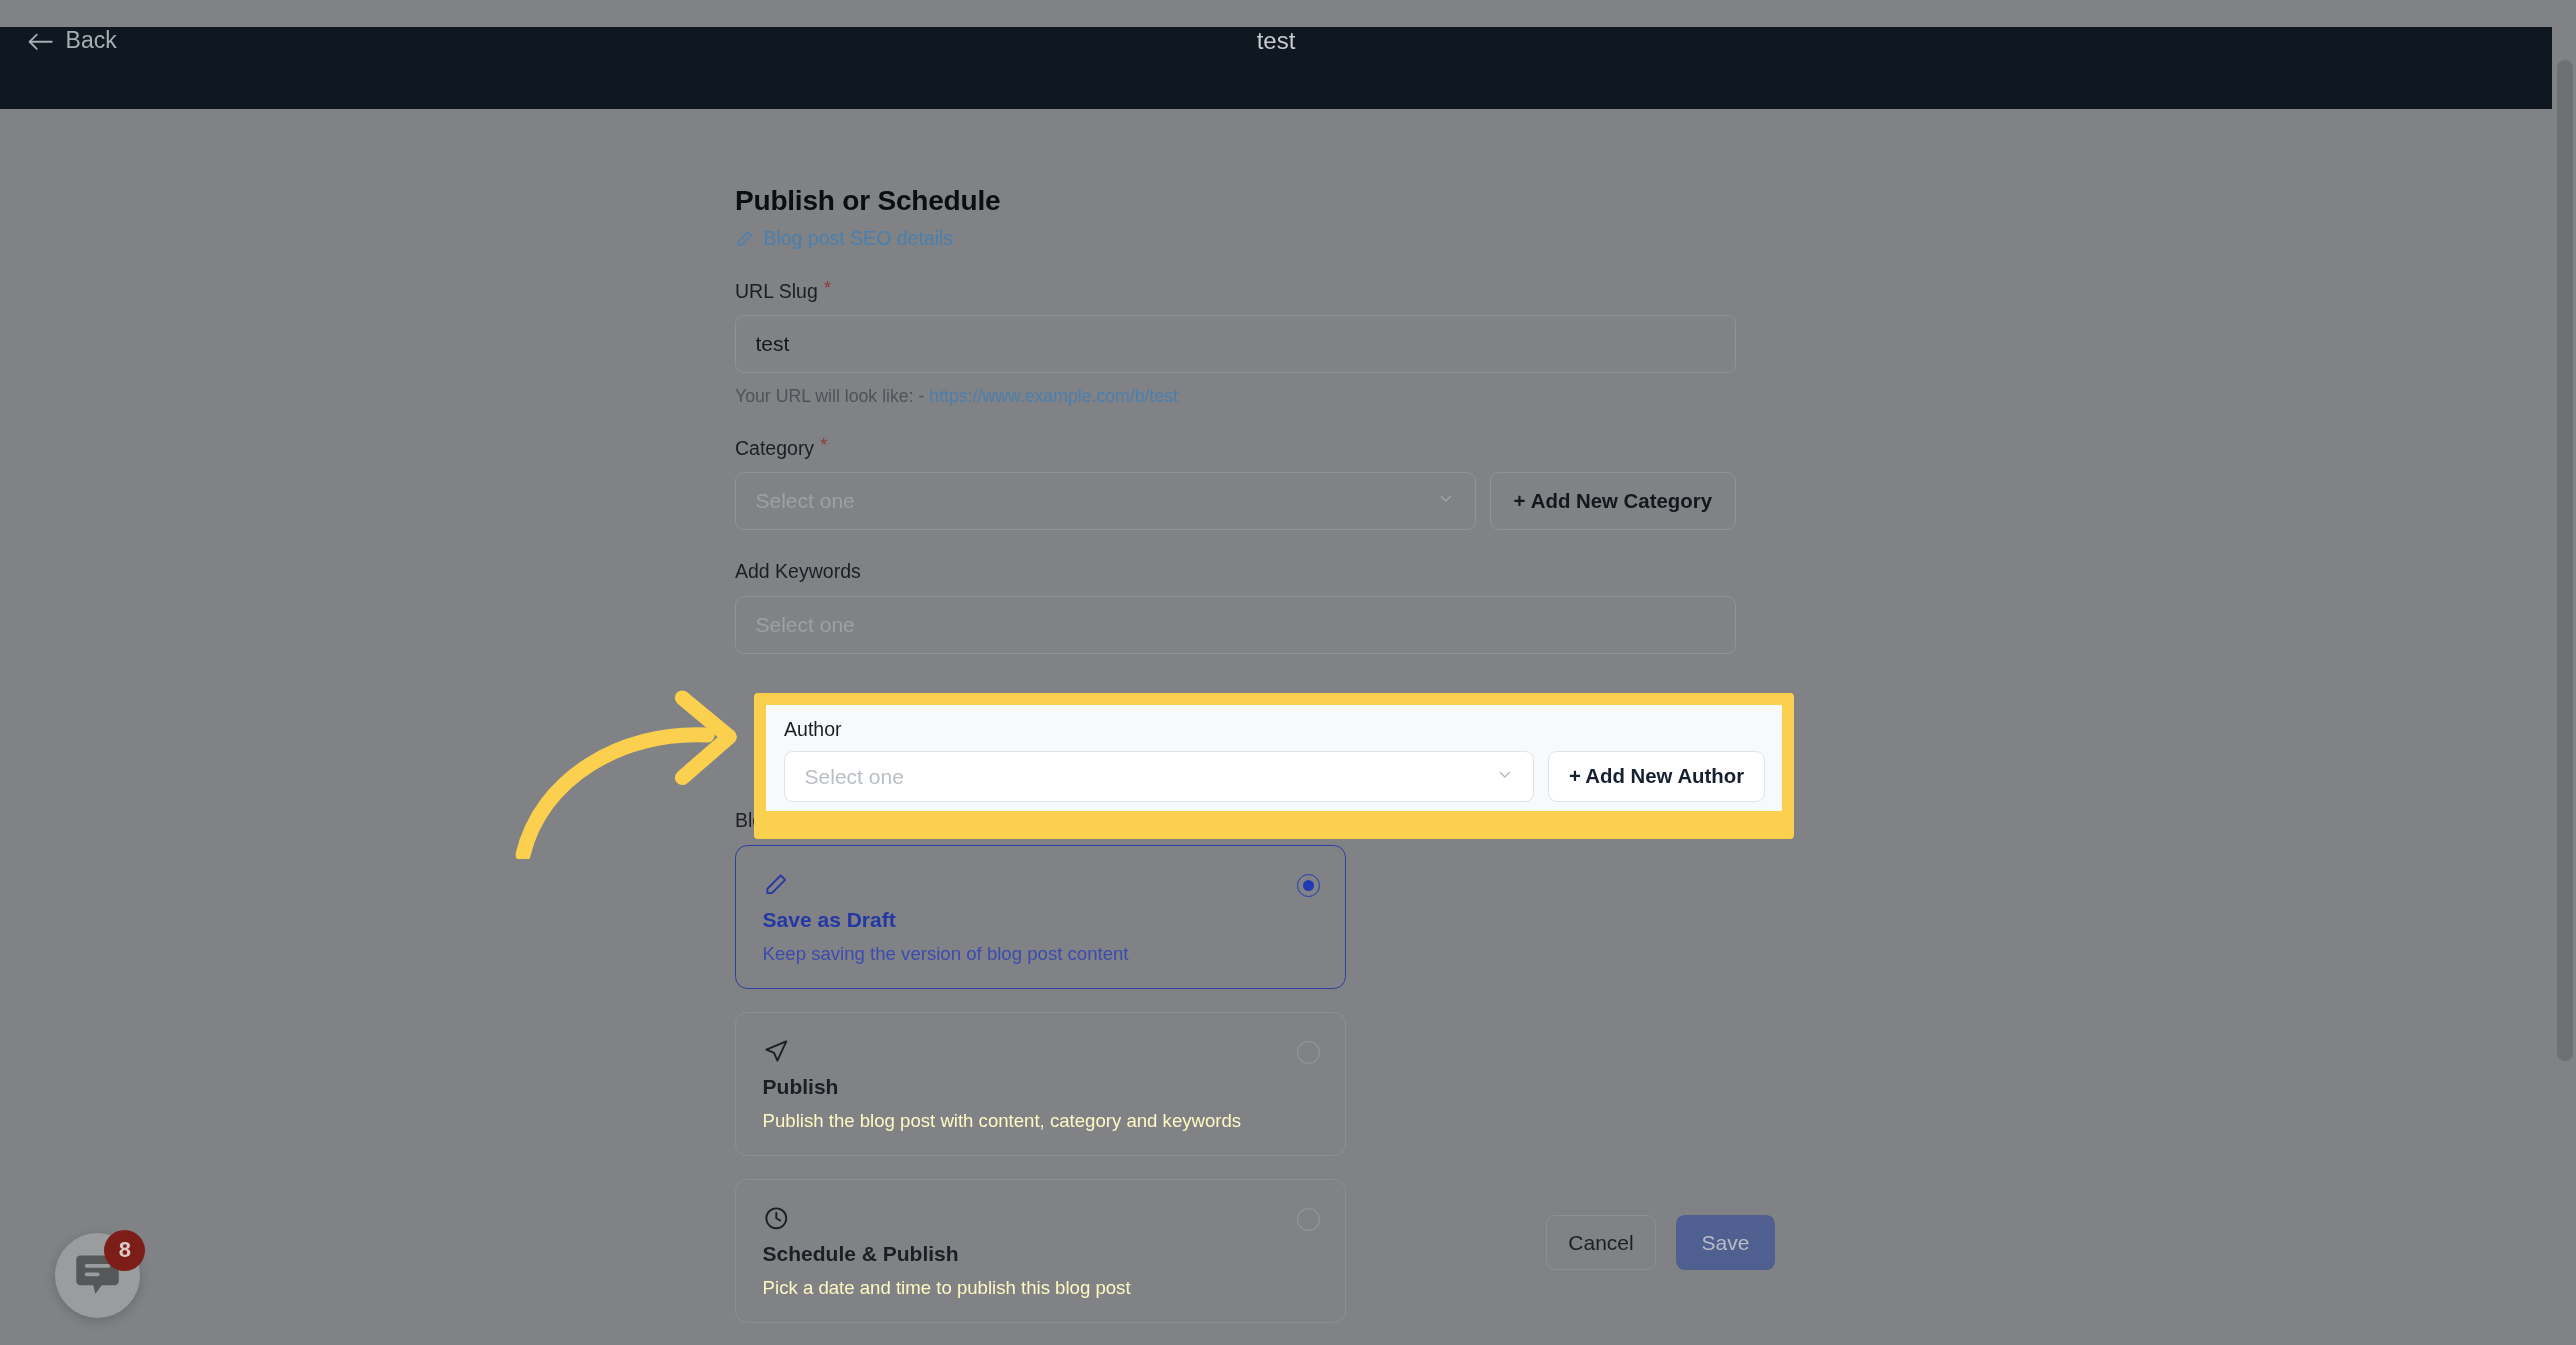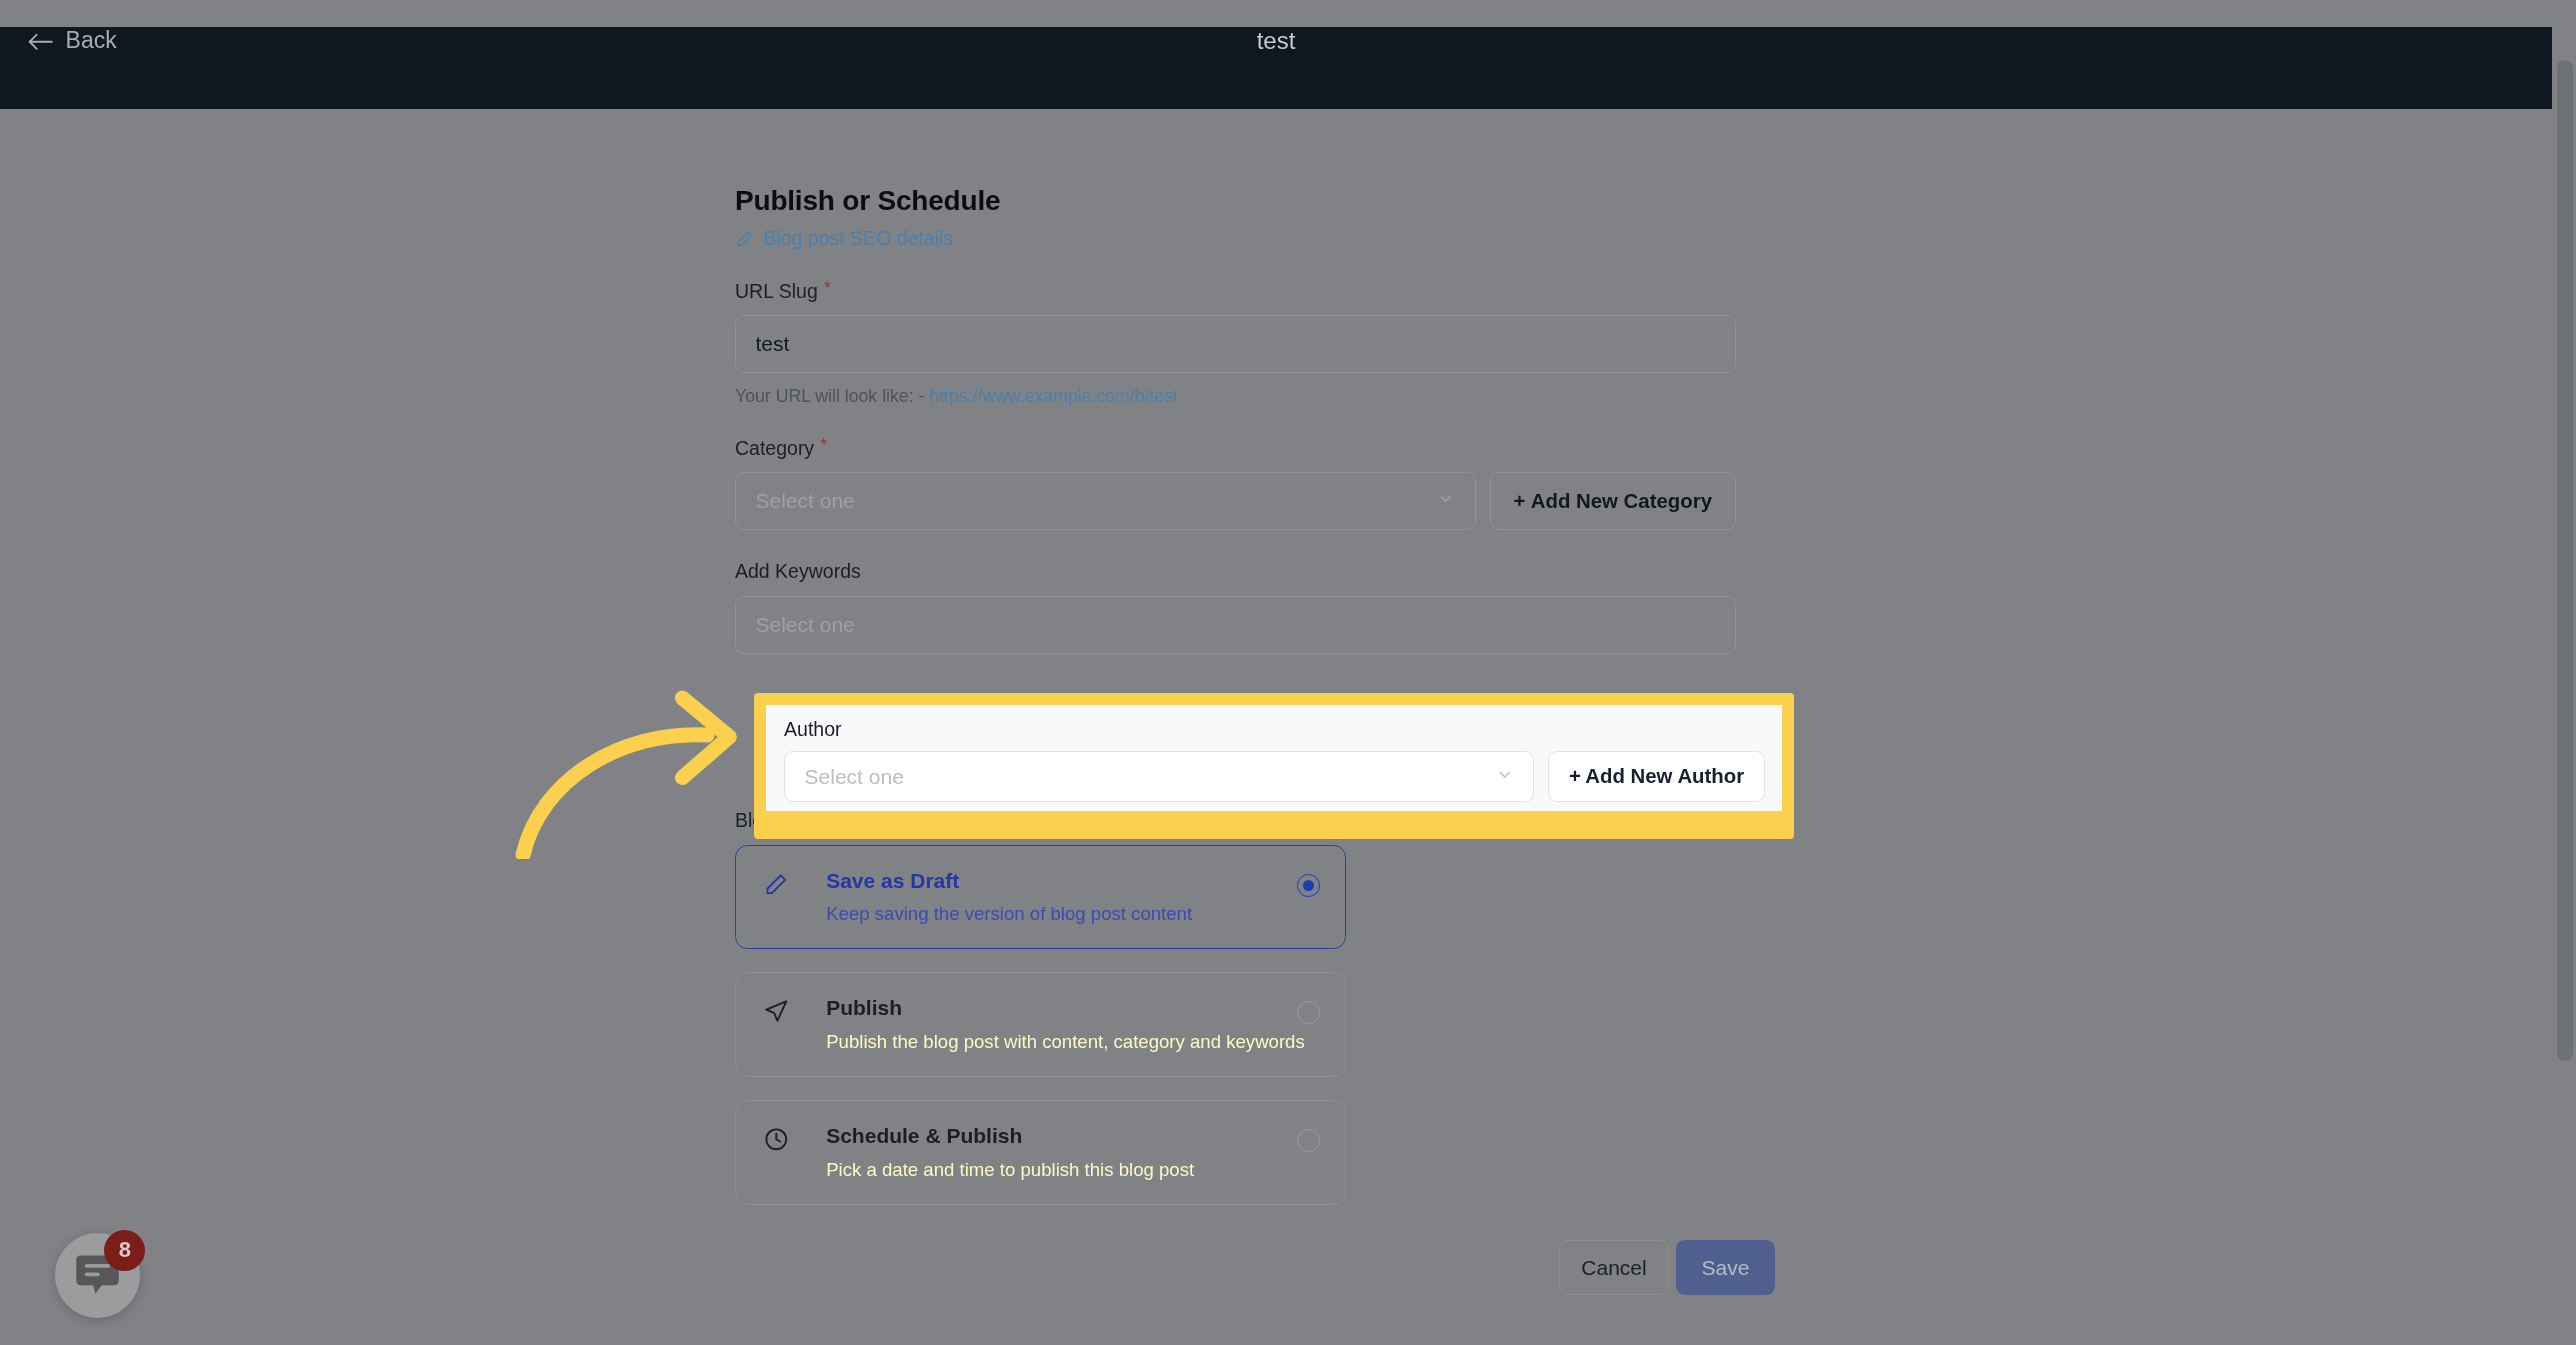--- a/index.html
+++ b/index.html
@@ -167,23 +167,24 @@
 
   
   .status-card {
     width: 611px;
     border: 0.9px solid #8d9093;
     border-radius: 12.4px;
     padding: 23px 26.6px 23px 26.6px;
     margin-bottom: 23px;
     display: flex;
     align-items: flex-start;
-    gap: 37px;
+    gap: 8px;
     position: relative;
     cursor: pointer;
+    flex-direction: column;
   }
   .status-card.selected {
     border-color: #2c3ea0;
   }
   .status-card .icon-slot { padding-top: 1.8px; flex: 0 0 auto; }
   .status-card .texts { flex: 1; }
   .status-title { font-size: 21px; font-weight: bold; color: #1b1f24; }
   .status-card.selected .status-title { color: #2438a5; }
   .status-desc { font-size: 18.6px; color: #fef9c3; margin-top: 10.6px; }
   .status-card.selected .status-desc { color: #3b4bb0; }
@@ -204,25 +205,25 @@
     content: "";
     width: 11.5px; height: 11.5px;
     border-radius: 50%;
     background: #1f3bb3;
   }
 
   
   .footer-btns {
     position: absolute;
     left: 774px;
-    top: 1144px;
+    top: 1119px;
     width: 1001px;
     display: flex;
     justify-content: flex-end;
-    gap: 7px;
+    gap: 20px;
   }
   .btn-cancel {
     width: 110px; height: 55px;
     border: 0.9px solid #8d9093;
     border-radius: 8.9px;
     background: transparent;
     font-size: 21px;
     color: #1b1f24;
     cursor: pointer;
     font-family: "Liberation Sans", sans-serif;

